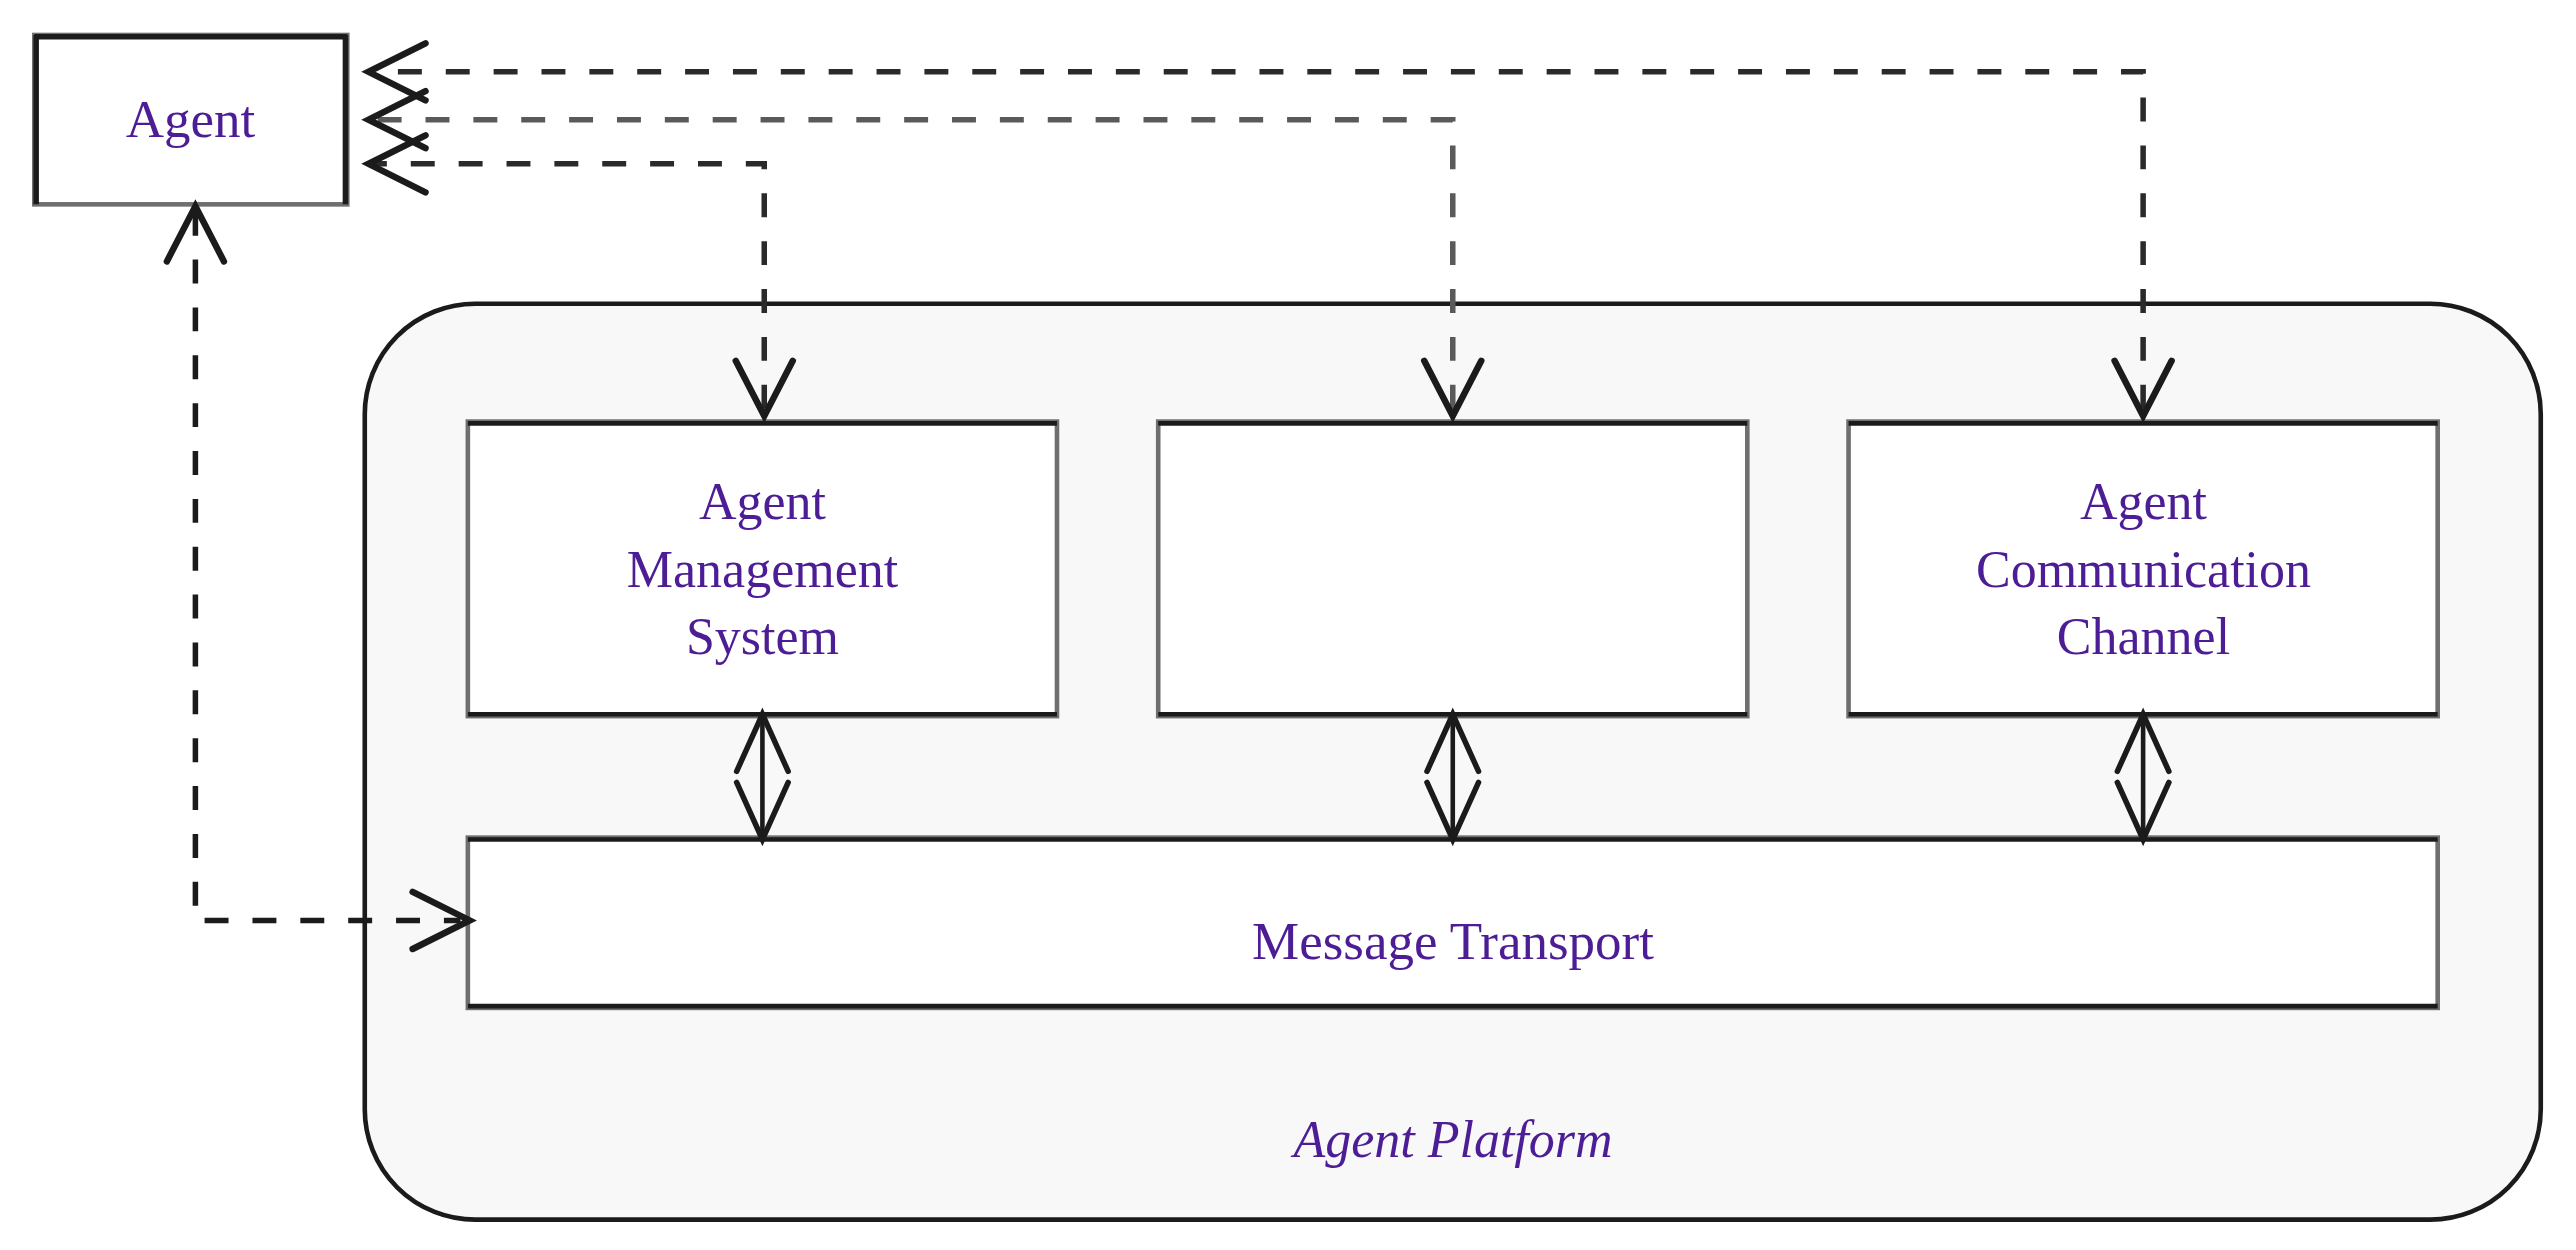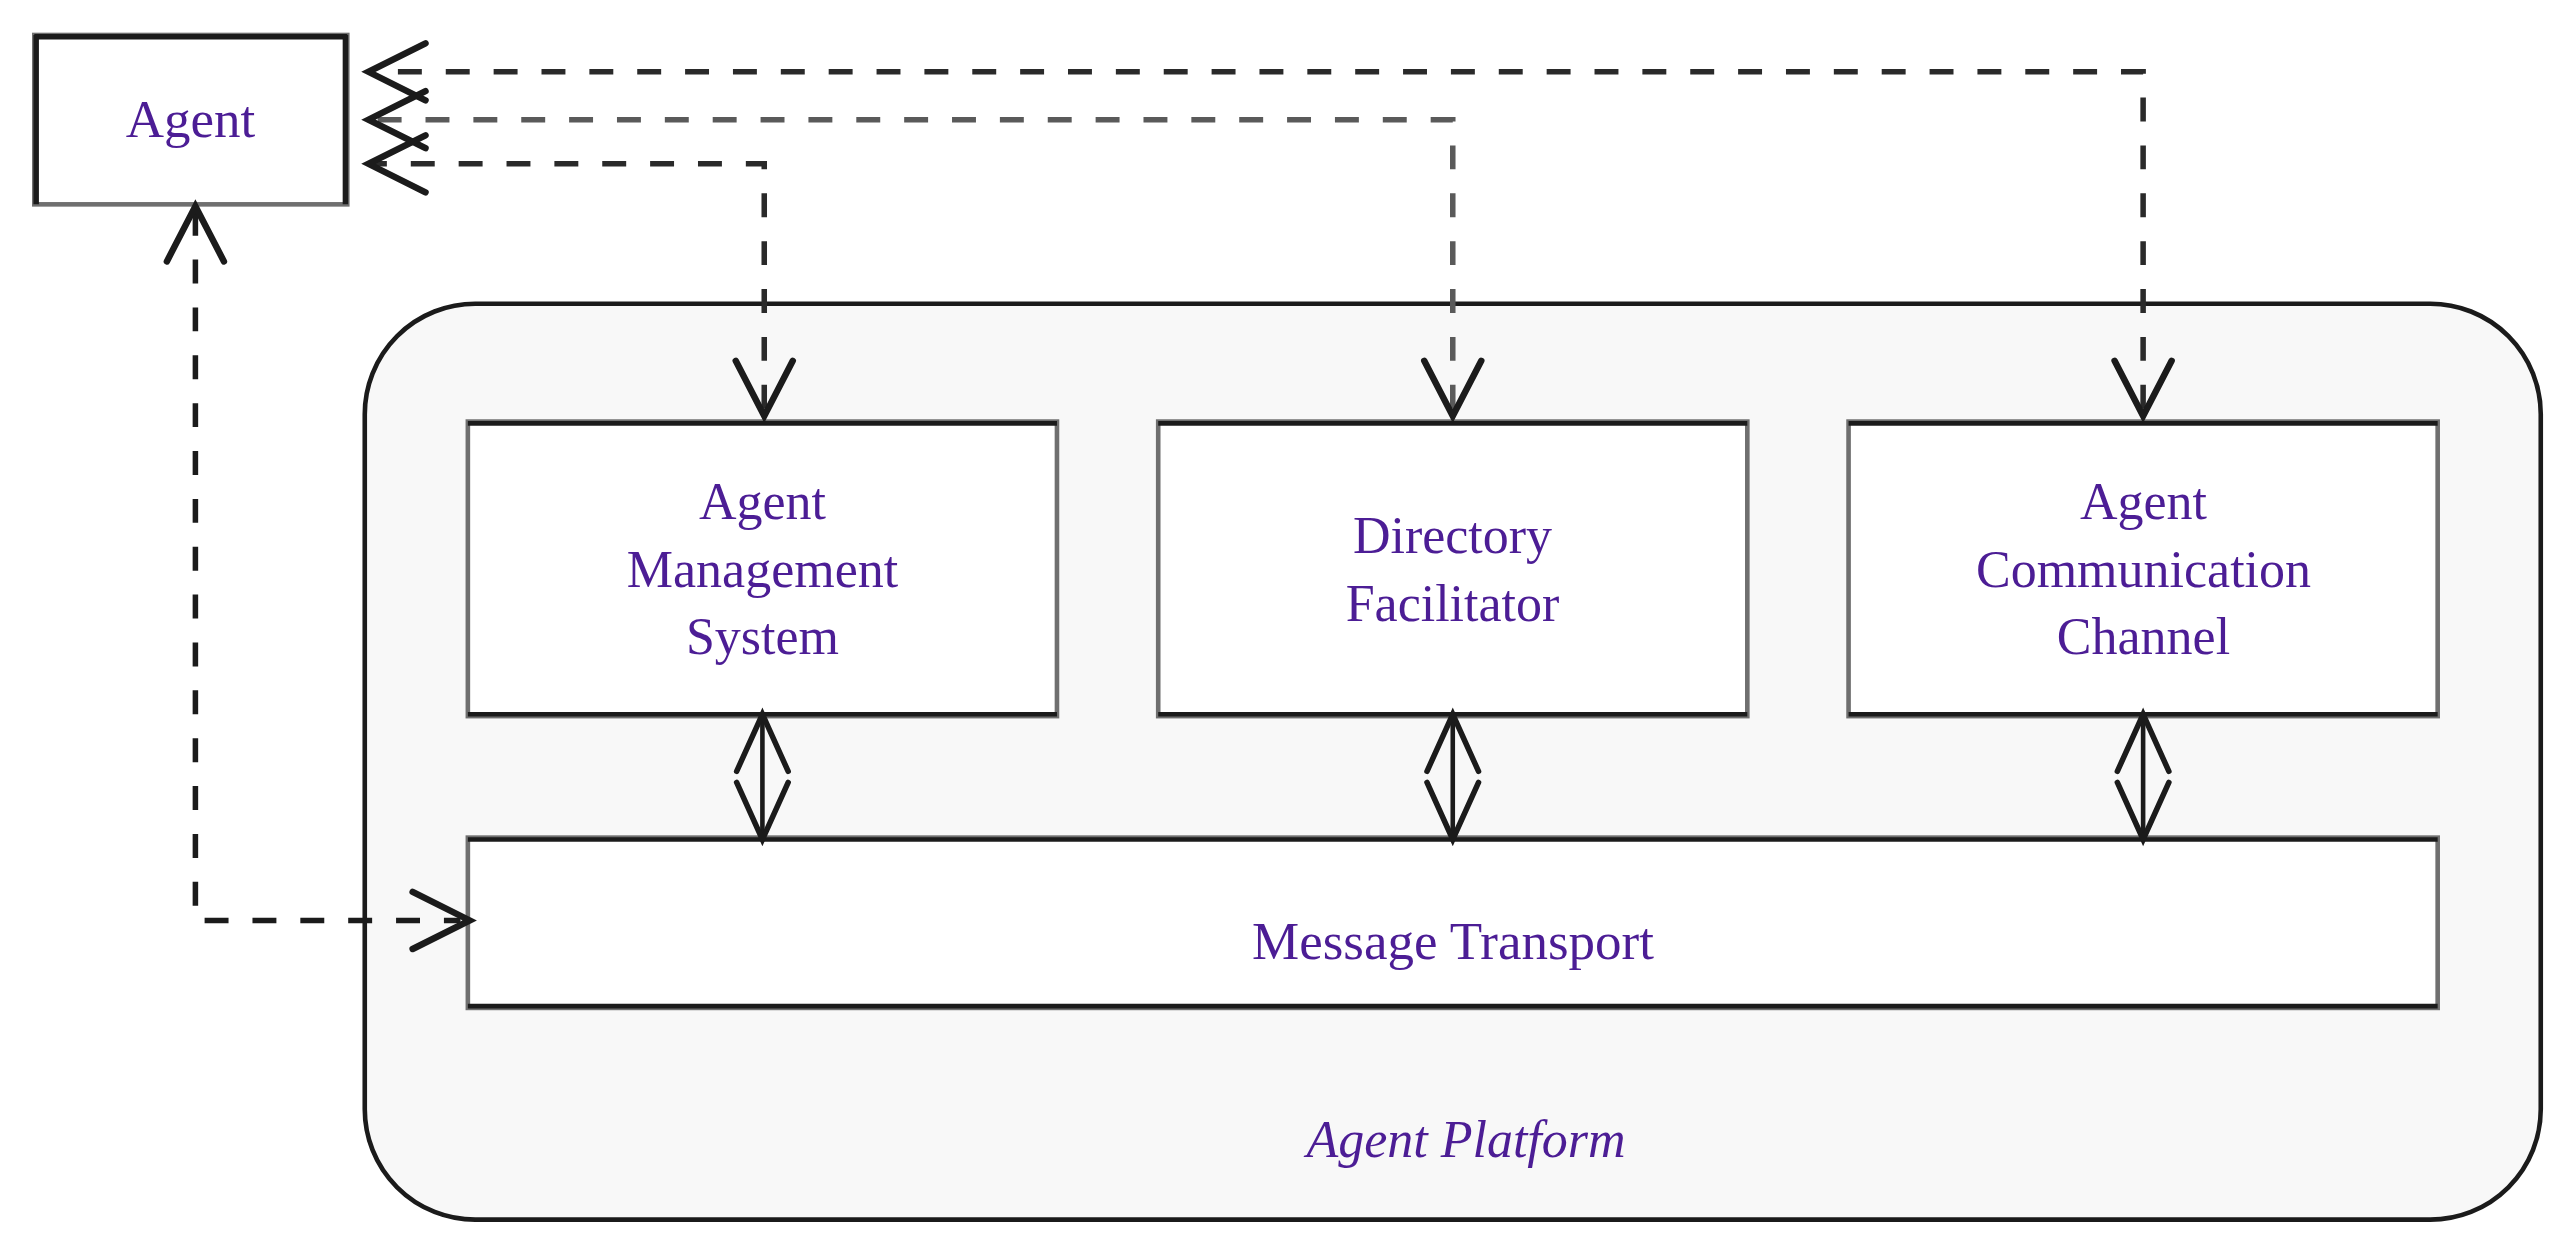--- a/index.html
+++ b/index.html
@@ -124,25 +124,23 @@
       <path d="M 2300 850 L 2328 912 L 2356 850" fill="none" stroke="#1b1b1b" stroke-width="6" stroke-linecap="round"></path>
     </g>
   </svg>
 
   <div class="node-label label-agent" style="left:34px; top:35px; width:313px; height:169px;">Agent</div>
 
   <div class="node-label label-box" style="left:468px; top:422px; width:589px; height:295px;">Agent
 Management
 System</div>
 
-  <div class="node-label label-box" style="left:1158px; top:422px; width:589px; height:295px;">Directory
-Facilitator</div>
 
   <div class="node-label label-box" style="left:1849px; top:422px; width:589px; height:295px;">Agent
 Communication
 Channel</div>
 
   <div class="node-label label-transport" style="left:468px; top:838px; width:1970px; height:207px;">Message Transport</div>
 
-  <div class="node-label label-platform" style="left:378px; top:1091px; width:2176px; height:97px;">Agent Platform</div>
+  <div class="node-label label-platform" style="left:365px; top:1091px; width:2176px; height:97px;">Agent Platform</div>
 
 </div>
 
 
 </body></html>

